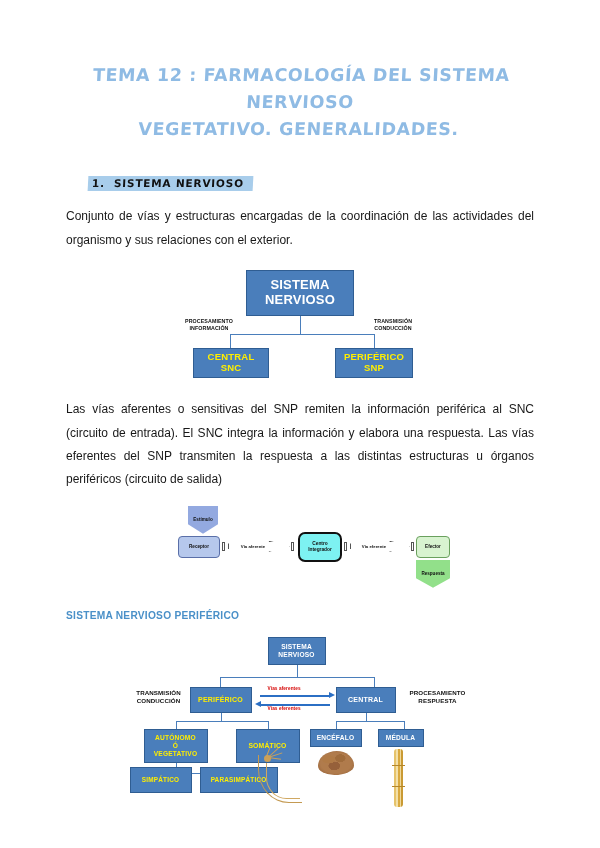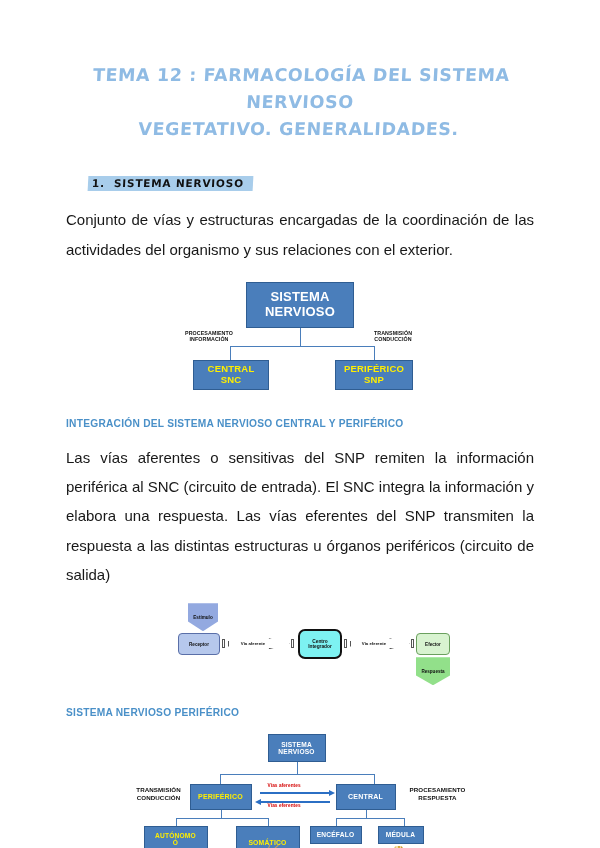--- a/index.html
+++ b/index.html
@@ -39,21 +39,21 @@
     font-size:10.5px;
     letter-spacing:.8px;
     padding:1px 9px 2px 4px;
     transform:skewX(-3deg);
   }
   .sec-hl .num { margin-right:9px; }
 
   
   p.body {
     margin:14px 0 0 0;
-    font-size:15px;
+    font-size:12px;
     line-height:1.95;
     text-align:justify;
     color:#181818;
   }
 
   
   h3.blue-head {
     margin:24px 0 2px 0;
     color:#4a90c8;
     font-size:10.2px;
@@ -221,21 +221,20 @@
     <div class="node yellow" style="left:13px; top:78px; width:76px; height:30px; flex-direction:column; font-size:9.5px;">
       <span>CENTRAL</span>
       <span>SNC</span>
     </div>
     <div class="node yellow" style="left:155px; top:78px; width:78px; height:30px; flex-direction:column; font-size:9.5px;">
       <span>PERIFÉRICO</span>
       <span>SNP</span>
     </div>
   </div>
 
-  <h3 class="blue-head">INTEGRACIÓN DEL SISTEMA NERVIOSO CENTRAL Y PERIFÉRICO</h3>
   <p class="body">Las vías aferentes o sensitivas del SNP remiten la información periférica al SNC (circuito de entrada). El SNC integra la información y elabora una respuesta. Las vías eferentes del SNP transmiten la respuesta a las distintas estructuras u órganos periféricos (circuito de salida)</p>
 
   <div class="diagram" id="diagram2" style="margin-top:14px;">
     <div class="pent blue" style="left:38px; top:0; width:30px; height:28px;">Estímulo</div>
 
     <div class="rbox recep" style="left:28px; top:30px; width:42px; height:22px;">Receptor</div>
 
     <div class="tick" style="left:72px; top:36px;"></div>
     <div class="arrw" style="left:78px; top:35px; width:62px;">Vía aferente</div>
     <div class="tick" style="left:141px; top:36px;"></div>

